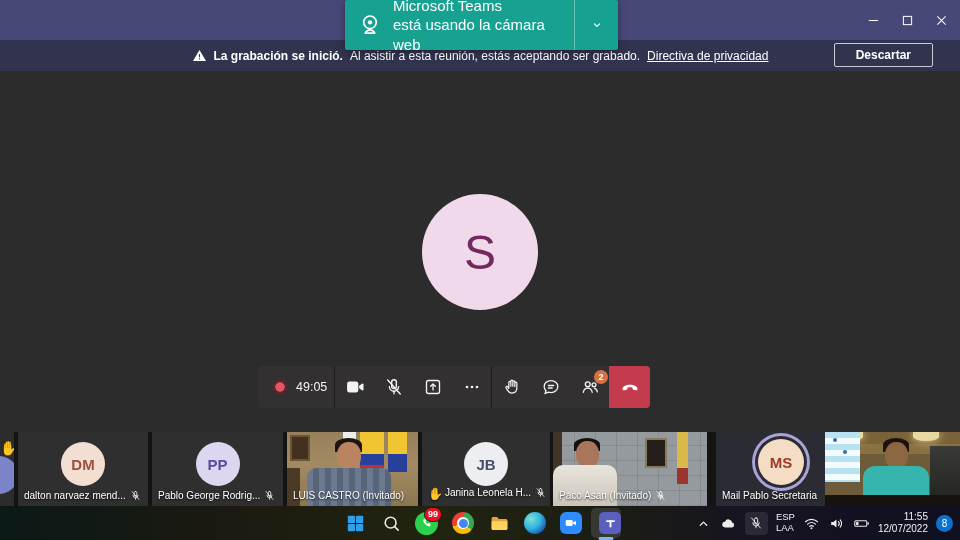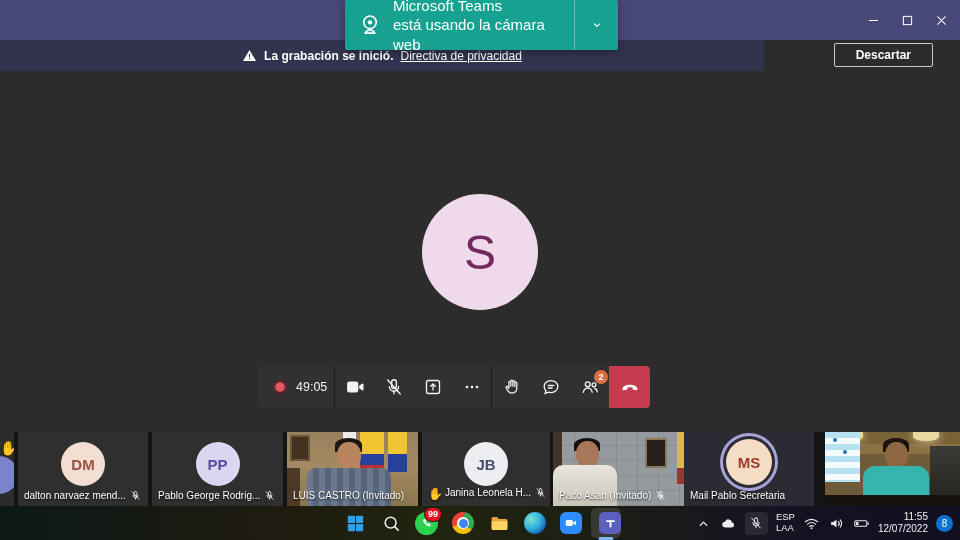--- a/index.html
+++ b/index.html
@@ -7,21 +7,21 @@
   body { font-family:"Liberation Sans", sans-serif; background:#000; cursor:default; }
   #screen { position:relative; width:960px; height:540px; background:#2d2c2c; }
 
   
   .titlebar { position:absolute; top:0; left:0; width:960px; height:40px; background:#474878; }
   .win-controls { position:absolute; right:2px; top:0; height:40px; display:flex; }
   .win-btn { width:34px; height:40px; display:flex; align-items:center; justify-content:center; color:#fff; }
   .win-btn svg { width:11px; height:11px; }
 
   
-  .banner { position:absolute; top:40px; left:0; width:764px; height:31px; background:#32334f;
+  .banner { position:absolute; top:40px; left:0; width:960px; height:31px; background:#32334f;
             color:#fff; font-size:12px; display:flex; align-items:center; justify-content:center; gap:7px; }
   .banner .warn { width:15px; height:15px; color:#fff; }
   .banner .bold { font-weight:bold; }
   .banner .link { text-decoration:underline; cursor:pointer; }
   .dismiss-btn { position:absolute; top:43px; right:27px; height:24px; padding:0 21px;
                  background:transparent; border:1px solid rgba(255,255,255,.75); border-radius:2px;
                  color:#fff; font-size:12px; font-family:inherit; font-weight:bold; }
 
   
   .toast { position:absolute; top:0; left:345px; width:273px; height:50px; background:#17a191;
@@ -327,20 +327,21 @@
           </svg>
         </div>
     </div>
   </div>
 
   <div class="banner">
     <svg class="warn">
         <use href="#ic-warn"></use>
       </svg>
     <span class="bold">La grabación se inició.</span>
+    <span>Al asistir a esta reunión, estás aceptando ser grabado.</span>
     <span class="link">Directiva de privacidad</span>
   </div>
   <button class="dismiss-btn">Descartar</button>
 
   <div class="toast">
     <div class="toast-main">
       <svg>
           <use href="#ic-webcam"></use>
         </svg>
       <div class="toast-title">
@@ -470,21 +471,21 @@
       <div class="shape t5-head"></div>
       <div class="shape t5-body"></div>
       <div class="tile-name">
         <span>Paco Asan (Invitado)</span>
         <svg>
             <use href="#ic-micoff"></use>
           </svg>
       </div>
     </div>
 
-    <div class="tile t-ms" style="left:684px;width:130px">
+    <div class="tile t-ms" style="left:716px;width:130px">
       <div class="tile-avatar av-ms">MS</div>
       <div class="tile-name">
         <span>Mail Pablo Secretaria</span>
       </div>
     </div>
 
     <div class="tile t-right" style="left:825px;width:135px">
       <div class="shape t7-light1"></div>
       <div class="shape t7-light2"></div>
       <div class="shape t7-flag"></div>

